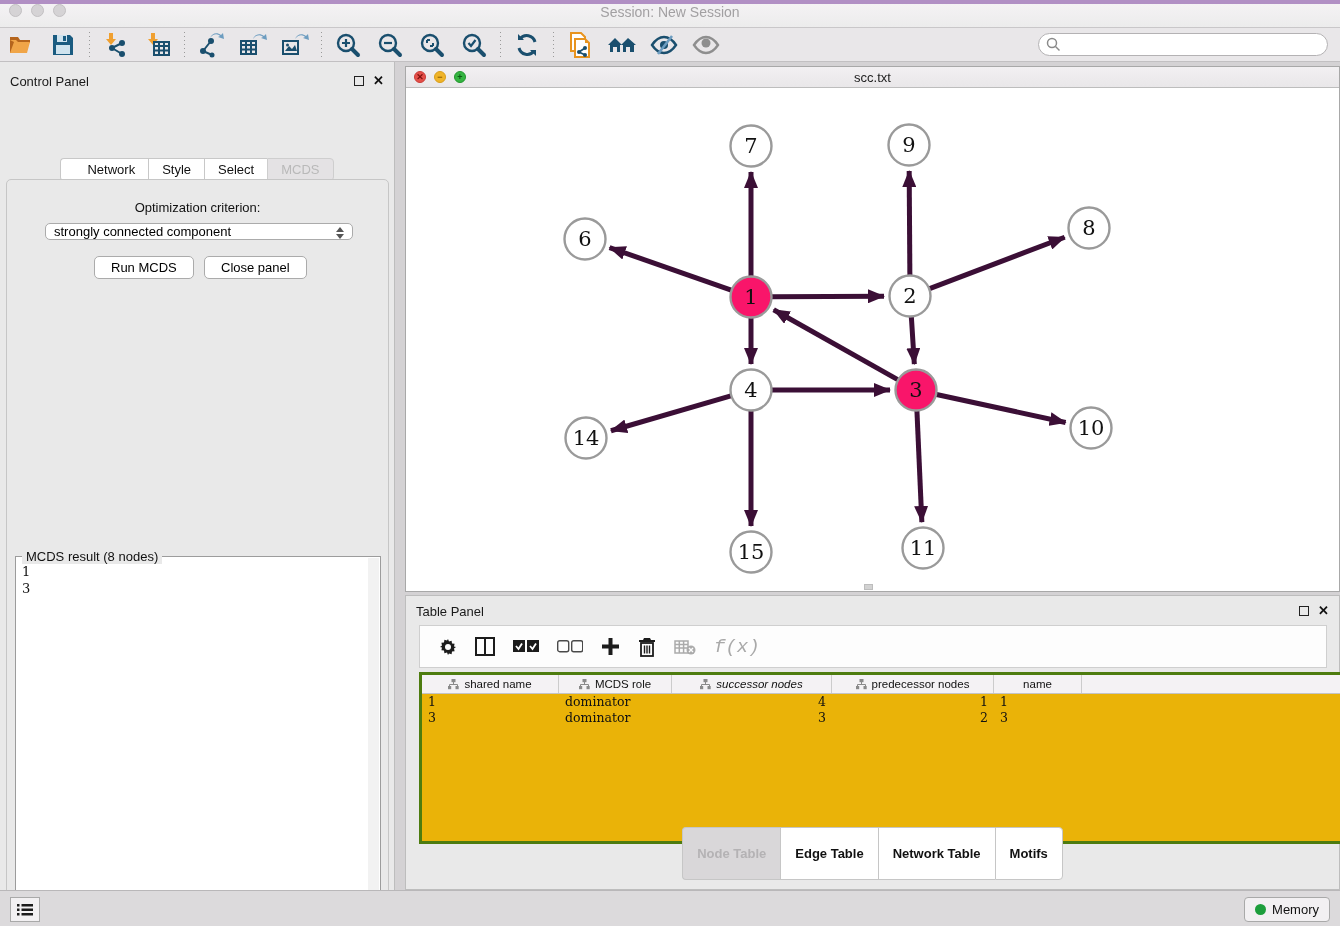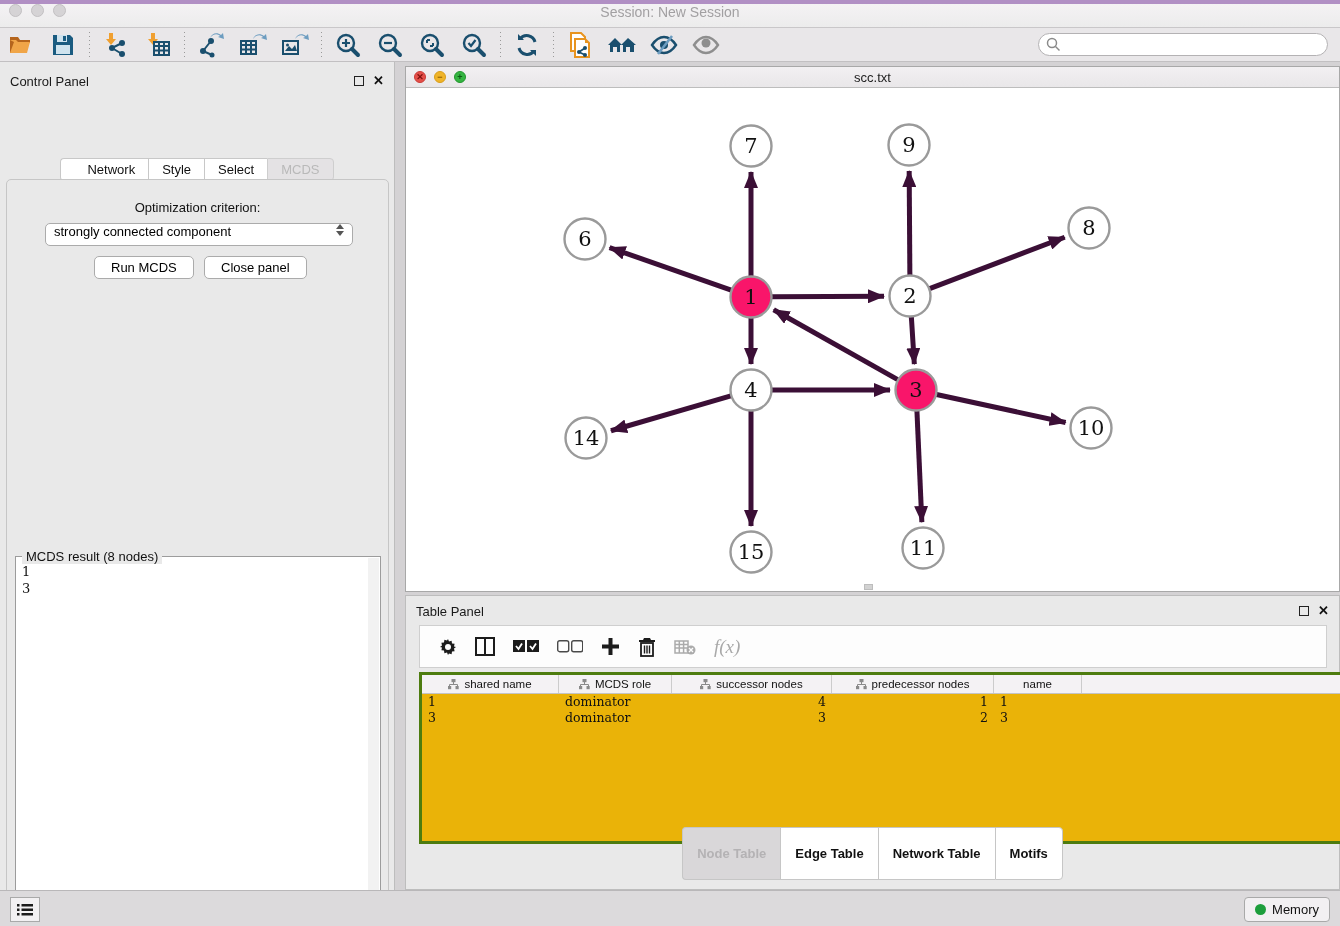--- a/index.html
+++ b/index.html
@@ -27,21 +27,21 @@
   .panel-title { font-size:13px; color:#1a1a1a; }
   .panel-head-icons { margin-left:auto; display:flex; align-items:center; gap:9px; }
   .float-box { width:10px; height:10px; border:1.5px solid #222; }
   .close-x { font-size:13px; font-weight:bold; color:#111; line-height:10px; }
   #cp-tabs { position:absolute; left:0; top:96px; width:100%; display:flex; justify-content:center; }
   .cp-tab { font-size:13px; padding:3px 13px; background:#fff; border:1px solid #c8c8c8; border-right:none; color:#111; }
   .cp-tab:first-child { border-radius:4px 0 0 4px;padding-left:26px; }
   .cp-tab.selected { background:#e4e2e4; color:#b9b9b9; border:1px solid #cecece; border-radius:0 4px 4px 0; }
   #cp-box { position:absolute; left:6px; top:117px; width:383px; height:762px; border:1px solid #c6c6c6; border-radius:5px; background:#e9e9e9; }
   #opt-label { position:absolute; left:0; top:20px; width:100%; text-align:center; font-size:13px; color:#111; }
-  #criterion-select { position:absolute; left:38px; top:43px; width:308px; height:23px; background:#fff; border:1px solid #ababab; border-radius:5px; display:flex; align-items:flex-start; padding:0 8px; font-size:13px; }
+  #criterion-select { position:absolute; left:38px; top:43px; width:308px; height:17px; background:#fff; border:1px solid #ababab; border-radius:5px; display:flex; align-items:flex-end; padding:0 8px; font-size:13px; }
   .spinner { margin-left:auto; display:flex; flex-direction:column; gap:2px; }
   .spin-up { width:0; height:0; border-left:4px solid transparent; border-right:4px solid transparent; border-bottom:5px solid #555; }
   .spin-dn { width:0; height:0; border-left:4px solid transparent; border-right:4px solid transparent; border-top:5px solid #555; }
   .cp-btn { position:absolute; top:76px; height:23px; background:#fff; border:1px solid #ababab; border-radius:5px; font-size:13px; font-family:"Liberation Sans",sans-serif; padding:0 16px; }
   #run-btn { left:87px;text-align:right; }
   #close-btn { left:197px; }
   #result-box { position:absolute; left:8px; top:376px; width:366px; height:378px; border:1px solid #9c9c9c; background:#fff; }
   #result-legend { position:absolute; left:6px; top:-8px; background:#e9e9e9; padding:0 4px; font-size:13px; color:#111; }
   #result-list { padding:6px 2px 0 6px; font-family:"DejaVu Serif",serif; font-size:13px; color:#111; line-height:17px; }
   #result-scroll { position:absolute; right:1px; top:1px; width:11px; height:370px; background:#f2f2f2; }
@@ -61,21 +61,21 @@
 
   
   #v-split { left:396px; top:62px; width:9px; height:828px; }
   .split-dot { width:2px; height:2px; border-radius:50%; background:#9a9a9a; margin:2px auto; }
   #v-split-grip { position:absolute; top:395px; left:2px; }
 
   
   #table-panel { left:405px; top:595px; width:935px; height:295px; background:#e9e9e9; border:1px solid #bdbdbd; }
   #tp-toolbar { position:absolute; left:13px; top:29px; width:908px; height:43px; background:#fdfdfd; border:1px solid #cfcfcf; display:flex; align-items:center; padding-left:10px; }
   .tp-icon { margin:0 9px; display:flex; align-items:center; }
-  .fx-label { font-family:Liberation Serif, serif; font-style:italic; font-size:19px; color:#a9a9a9; }
+  .fx-label { font-family:Liberation Mono, monospace; font-style:italic; font-size:19px; color:#a9a9a9; }
   #tp-table { position:absolute; left:13px; top:76px; width:1084px; height:172px; background:#eab308; border:3px solid #4d7c0f; overflow:hidden; }
   #tp-header { display:flex; height:19px; border-bottom:1px solid #c4c4c4; background:#f4f2f4; }
   .th-cell { display:flex; align-items:center; justify-content:center; gap:5px; font-size:11.5px; color:#111; border-right:1px solid #cccccc; }
   .tree-icon { flex:none; }
   #tp-rows .tr { display:flex; height:16px; font-family:"DejaVu Serif",serif; font-size:12.5px; color:#111; }
   .td-cell { padding:0 6px; overflow:hidden; white-space:nowrap; }
   .td-left { text-align:left; } .td-right { text-align:right; }
   #tp-tabs { position:absolute; left:0; bottom:9px; width:100%; display:flex; justify-content:center; }
   .tp-tab { font-size:13px; font-weight:bold; padding:18px 14px; background:#fff; border:1px solid #c6c6c6; border-right:none; color:#111; }
   .tp-tab.selected { background:#d9d7d9; color:#b4b2b4; border-radius:4px 0 0 4px; }
@@ -448,21 +448,21 @@
             <svg width="11" height="11" viewBox="0 0 11 11" class="tree-icon">
               <g fill="#8a8a8a">
                 <rect x="3.5" y="0" width="4" height="3.2"></rect>
                 <rect x="0" y="7" width="3.2" height="3.2"></rect>
                 <rect x="7.5" y="7" width="3.2" height="3.2"></rect>
                 <path d="M5.5 3v2.5M1.5 7V5.5h8V7" stroke="#8a8a8a" fill="none" stroke-width="1"></path>
               </g>
             </svg>
             <span>MCDS role</span>
           </div>
-          <div class="th-cell" style="width: 160px;">
+          <div class="th-cell" style="width: 160px; font-style: italic;">
             <svg width="11" height="11" viewBox="0 0 11 11" class="tree-icon">
               <g fill="#8a8a8a">
                 <rect x="3.5" y="0" width="4" height="3.2"></rect>
                 <rect x="0" y="7" width="3.2" height="3.2"></rect>
                 <rect x="7.5" y="7" width="3.2" height="3.2"></rect>
                 <path d="M5.5 3v2.5M1.5 7V5.5h8V7" stroke="#8a8a8a" fill="none" stroke-width="1"></path>
               </g>
             </svg>
             <span>successor nodes</span>
           </div>

